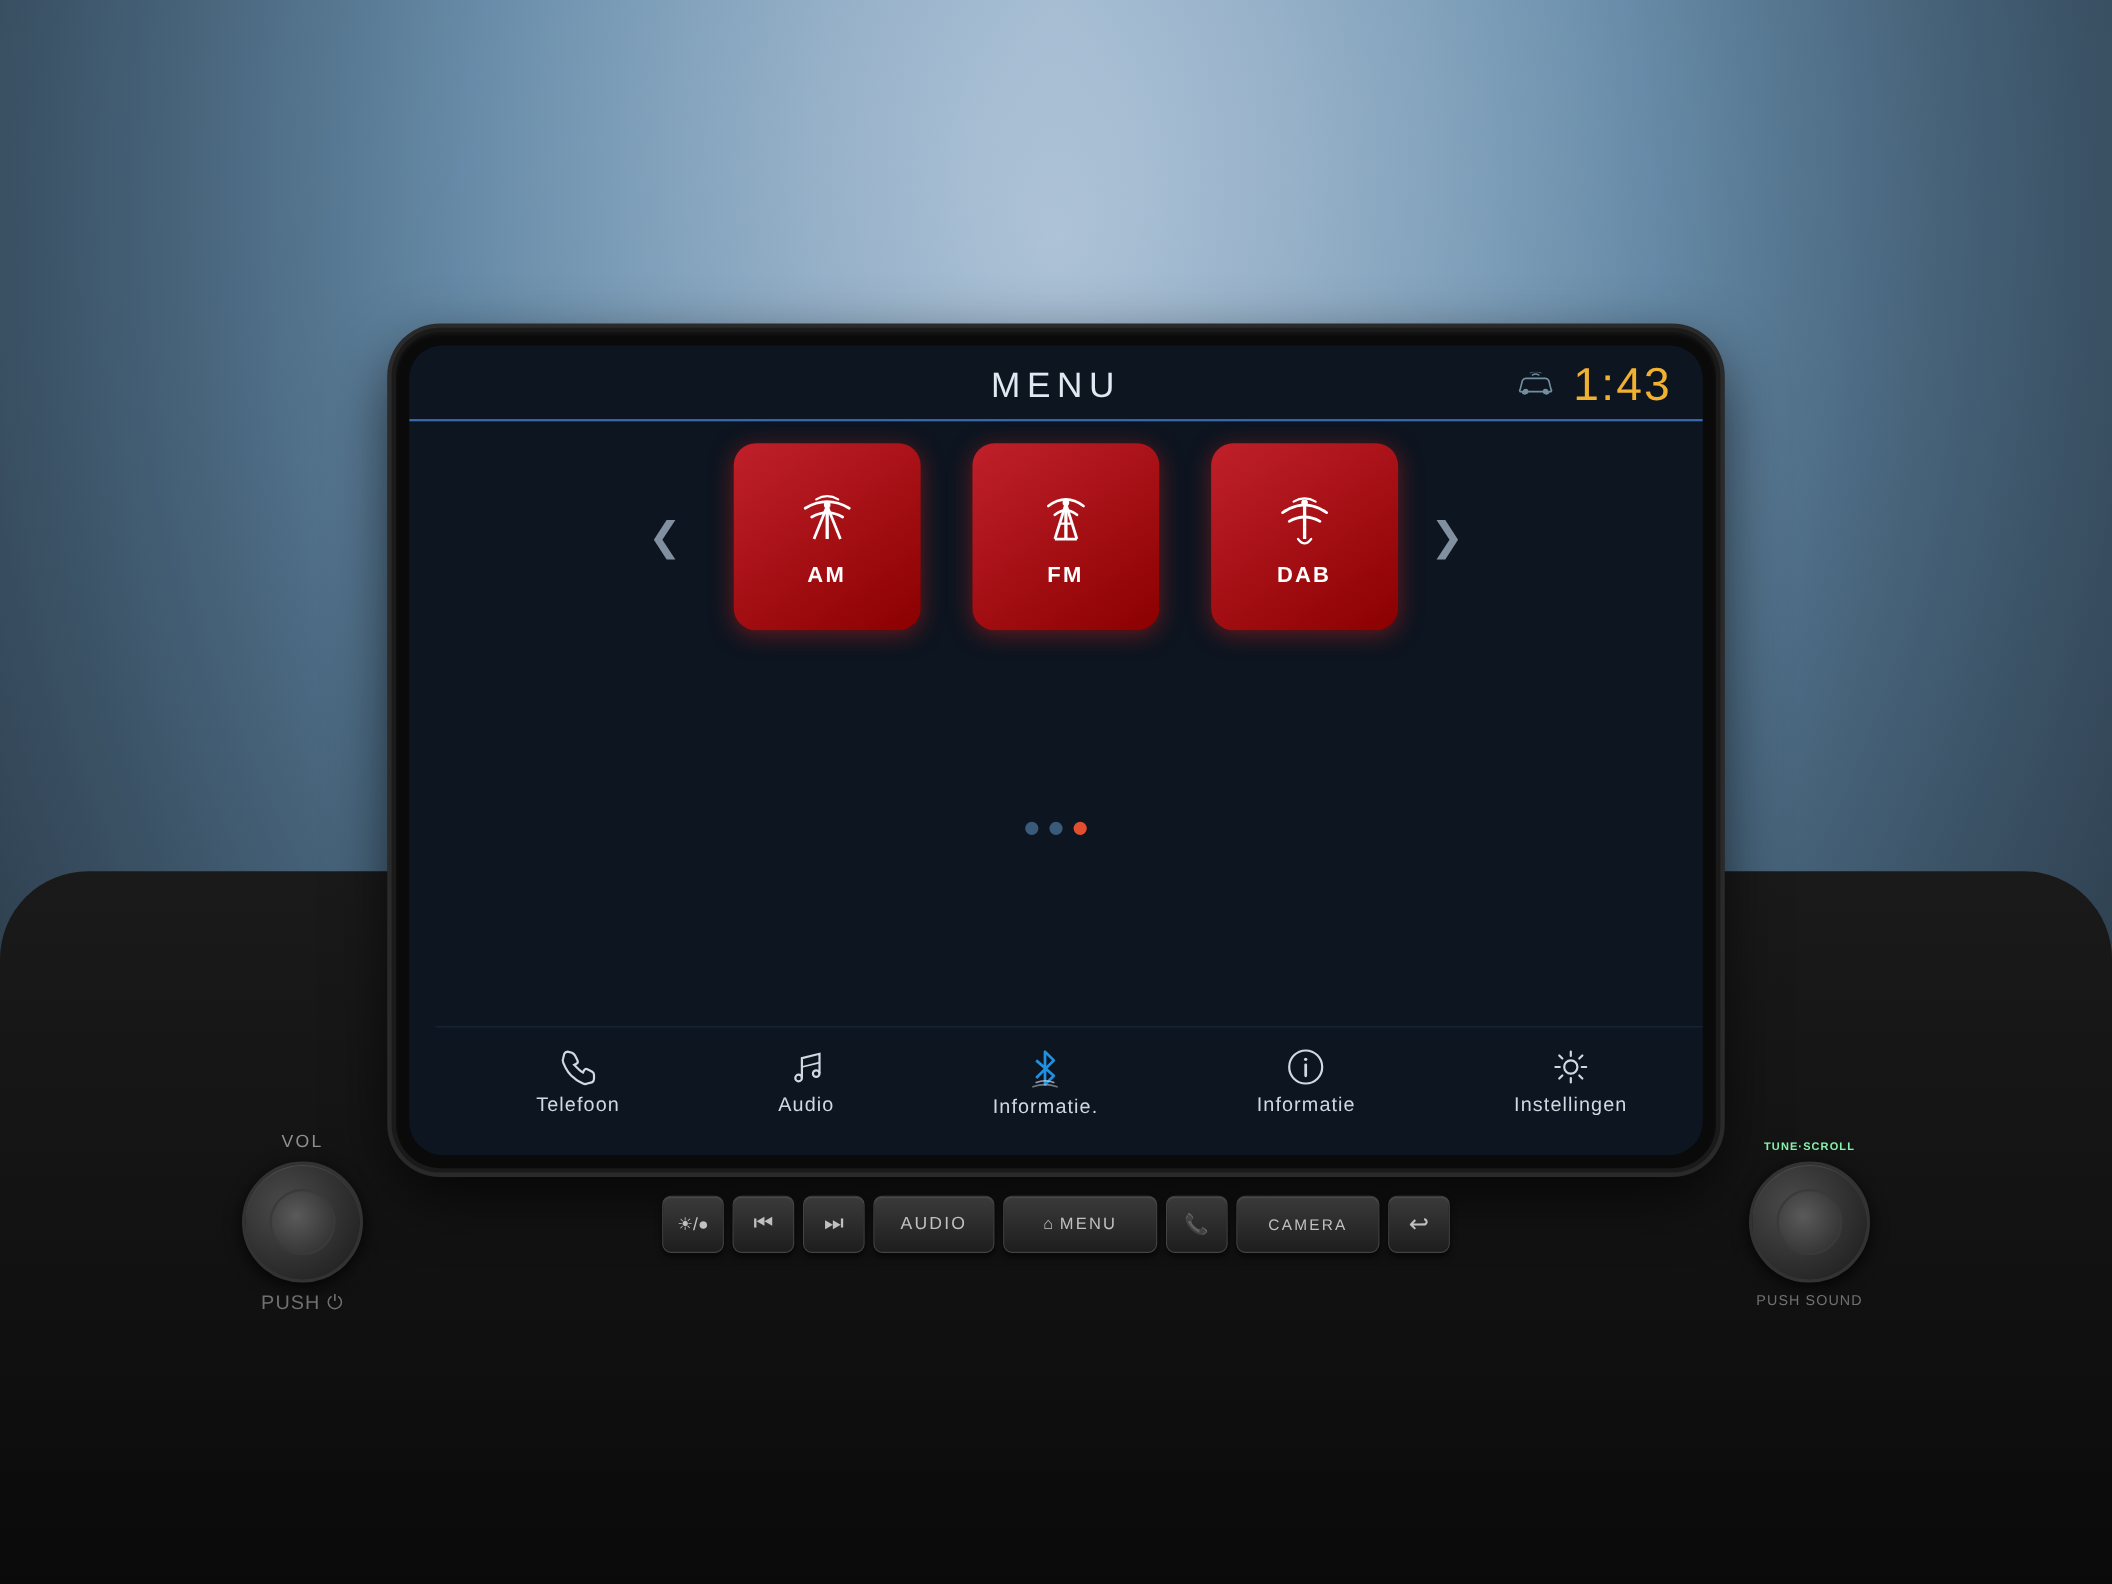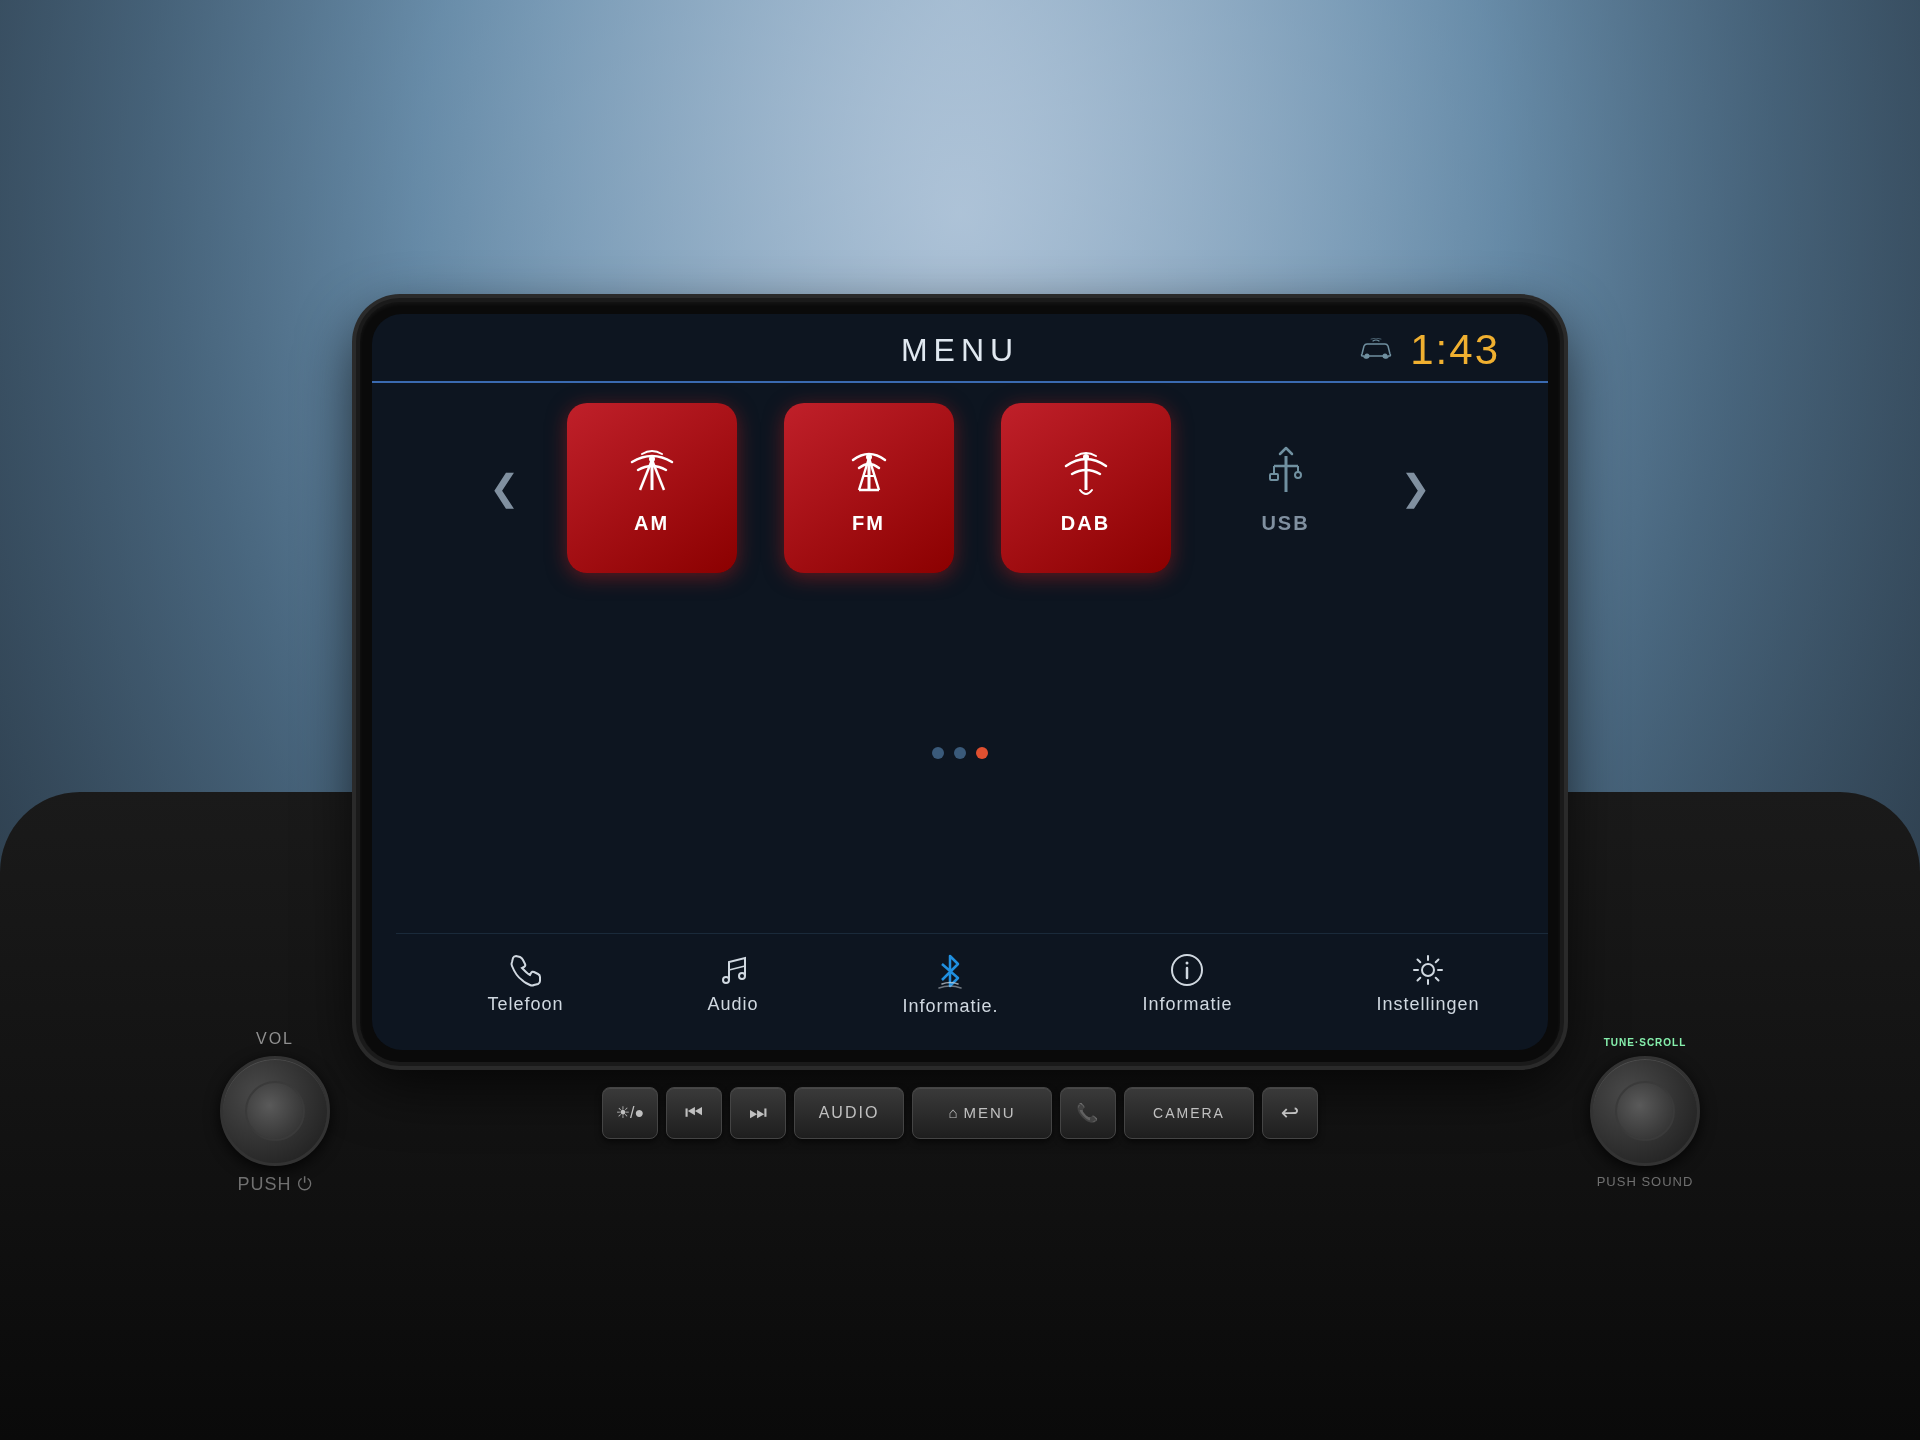--- a/index.html
+++ b/index.html
@@ -95,21 +95,21 @@
 
     .header-title {
       font-size: 32px;
       font-weight: 300;
       letter-spacing: 6px;
       color: #e0e8f0;
     }
 
     .header-right {
       position: absolute;
-      right: 48px;
+      right: 28px;
       display: flex;
       align-items: center;
       gap: 16px;
     }
 
     .clock {
       font-size: 42px;
       font-weight: 300;
       color: #f0b030;
       letter-spacing: 2px;
@@ -431,33 +431,20 @@
                 <path d="M18 34 Q32 26 46 34" stroke="white" stroke-width="2.5" fill="none" stroke-linecap="round"></path>
                 <path d="M12 26 Q32 12 52 26" stroke="white" stroke-width="2.5" fill="none" stroke-linecap="round"></path>
                 <path d="M22 16 Q32 10 42 16" stroke="white" stroke-width="2" fill="none" stroke-linecap="round"></path>
 
                 <path d="M26 50 Q32 58 38 50" stroke="white" stroke-width="2" fill="none" stroke-linecap="round"></path>
                 <circle cx="32" cy="17" r="3" fill="white"></circle>
               </svg>
               <span class="tile-label">DAB</span>
             </div>
 
-            <div class="media-tile inactive">
-              <svg width="56" height="60" viewBox="0 0 56 60" fill="none">
-
-                <line x1="28" y1="52" x2="28" y2="16" stroke="#7090a0" stroke-width="3"></line>
-                <line x1="16" y1="26" x2="40" y2="26" stroke="#7090a0" stroke-width="2.5"></line>
-                <line x1="16" y1="26" x2="16" y2="34" stroke="#7090a0" stroke-width="2"></line>
-                <rect x="12" y="34" width="8" height="6" rx="1" stroke="#7090a0" stroke-width="2" fill="none"></rect>
-                <line x1="40" y1="26" x2="40" y2="32" stroke="#7090a0" stroke-width="2"></line>
-                <circle cx="40" cy="35" r="3" stroke="#7090a0" stroke-width="2" fill="none"></circle>
-                <path d="M22 14 L28 8 L34 14" stroke="#7090a0" stroke-width="2.5" fill="none" stroke-linecap="round" stroke-linejoin="round"></path>
-              </svg>
-              <span class="tile-label inactive">USB</span>
-            </div>
 
           </div>
 
           <span class="nav-arrow">❯</span>
         </div>
 
         <div class="pagination-dots">
           <div class="dot"></div>
           <div class="dot"></div>
           <div class="dot active"></div>

